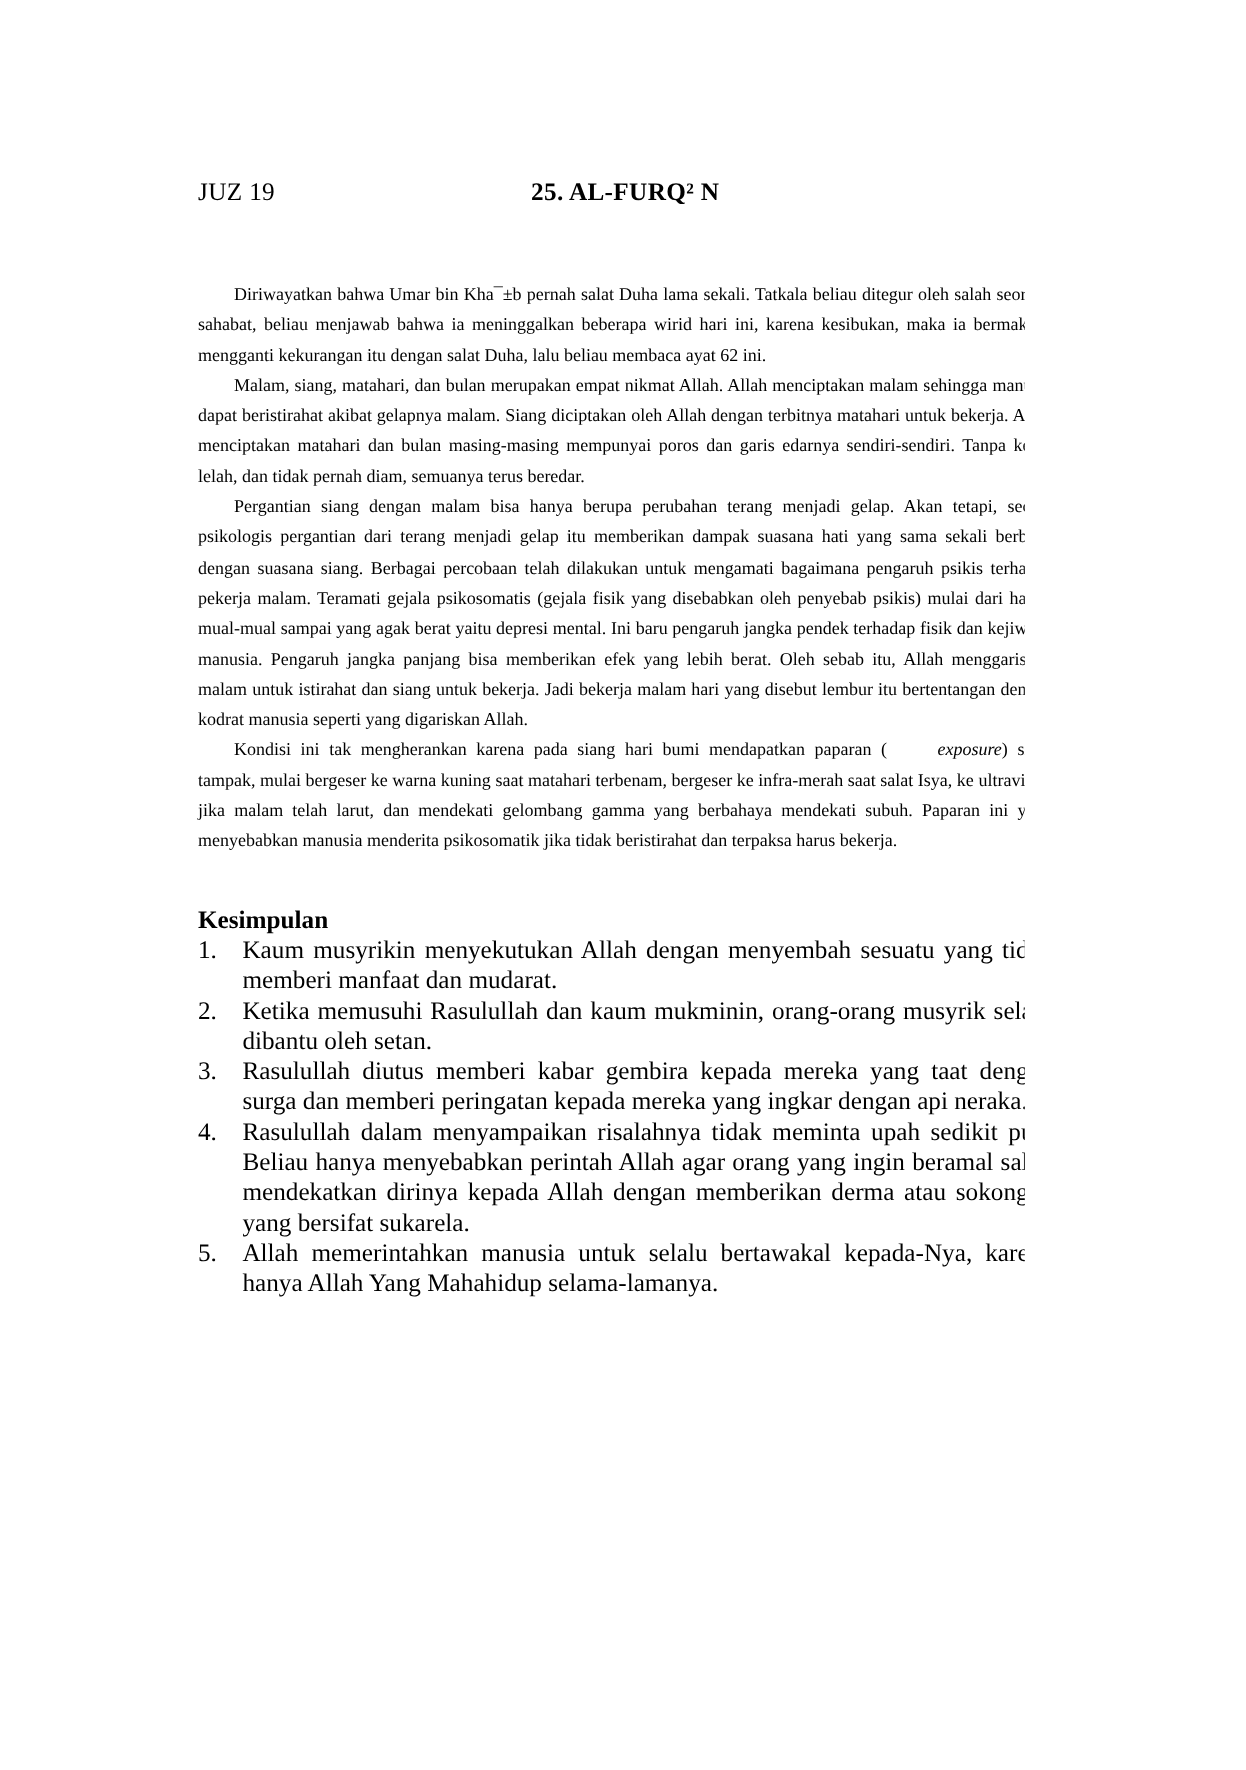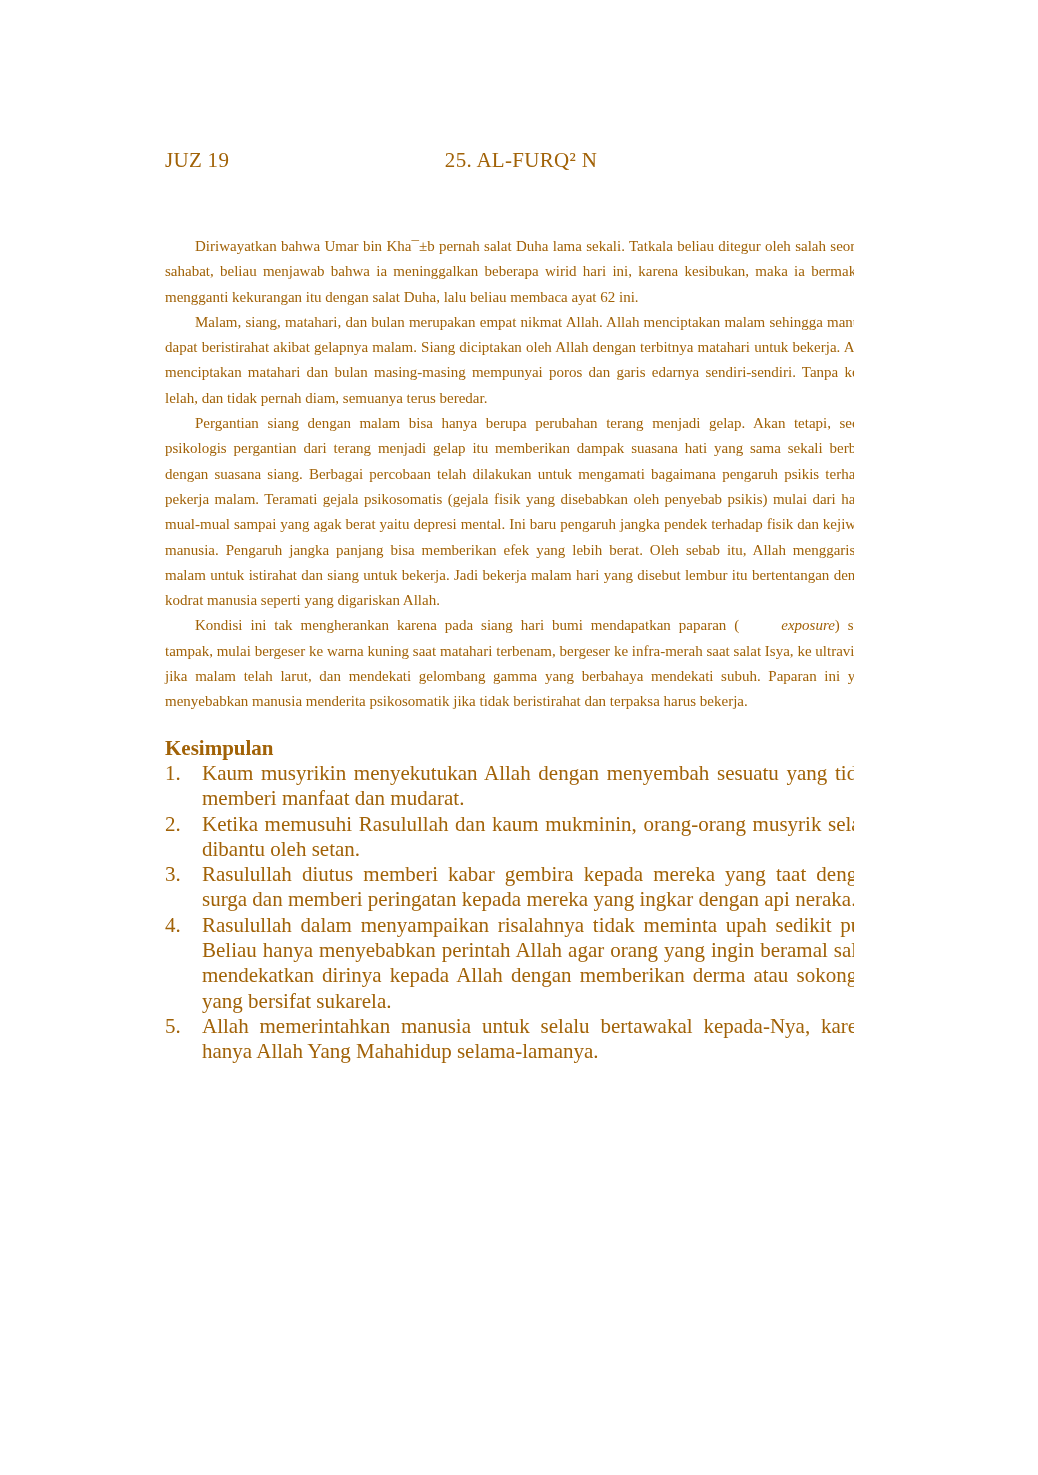--- a/index.html
+++ b/index.html
@@ -7,52 +7,52 @@
     padding: 0;
     background: #ffffff;
   }
   .page {
     position: relative;
     width: 854px;
     height: 1475px;
     background: #ffffff;
     overflow: hidden;
     font-family: "Liberation Serif", serif;
-    color: #a16207;
+    color: #000000;
   }
   .content {
     position: absolute;
     left: 165px;
     top: 148px;
     width: 712px;
   }
   .running-header {
     display: grid;
     grid-template-columns: 1fr auto 1fr;
     align-items: baseline;
     font-size: 21px;
     line-height: 25px;
     letter-spacing: 0.3px;
   }
   .running-header .hdr-left   { justify-self: start; }
-  .running-header .hdr-center { justify-self: center; }
+  .running-header .hdr-center { justify-self: center; font-weight: bold; }
   .running-header .hdr-right  { justify-self: end; }
   .body-text {
     margin-top: 61px;
     font-size: 15px;
     line-height: 25.3px;
   }
   .body-text p {
     margin: 0;
     text-indent: 30px;
     text-align: justify;
   }
   .body-text p .em { font-style: italic; margin-left: 42px; }
   .conclusion-heading {
-    margin-top: 21px;
+    margin-top: 39px;
     font-weight: bold;
     font-size: 21px;
     line-height: 25.3px;
   }
   .conclusion-list {
     font-size: 21px;
     line-height: 25.3px;
   }
   .conclusion-item {
     position: relative;

